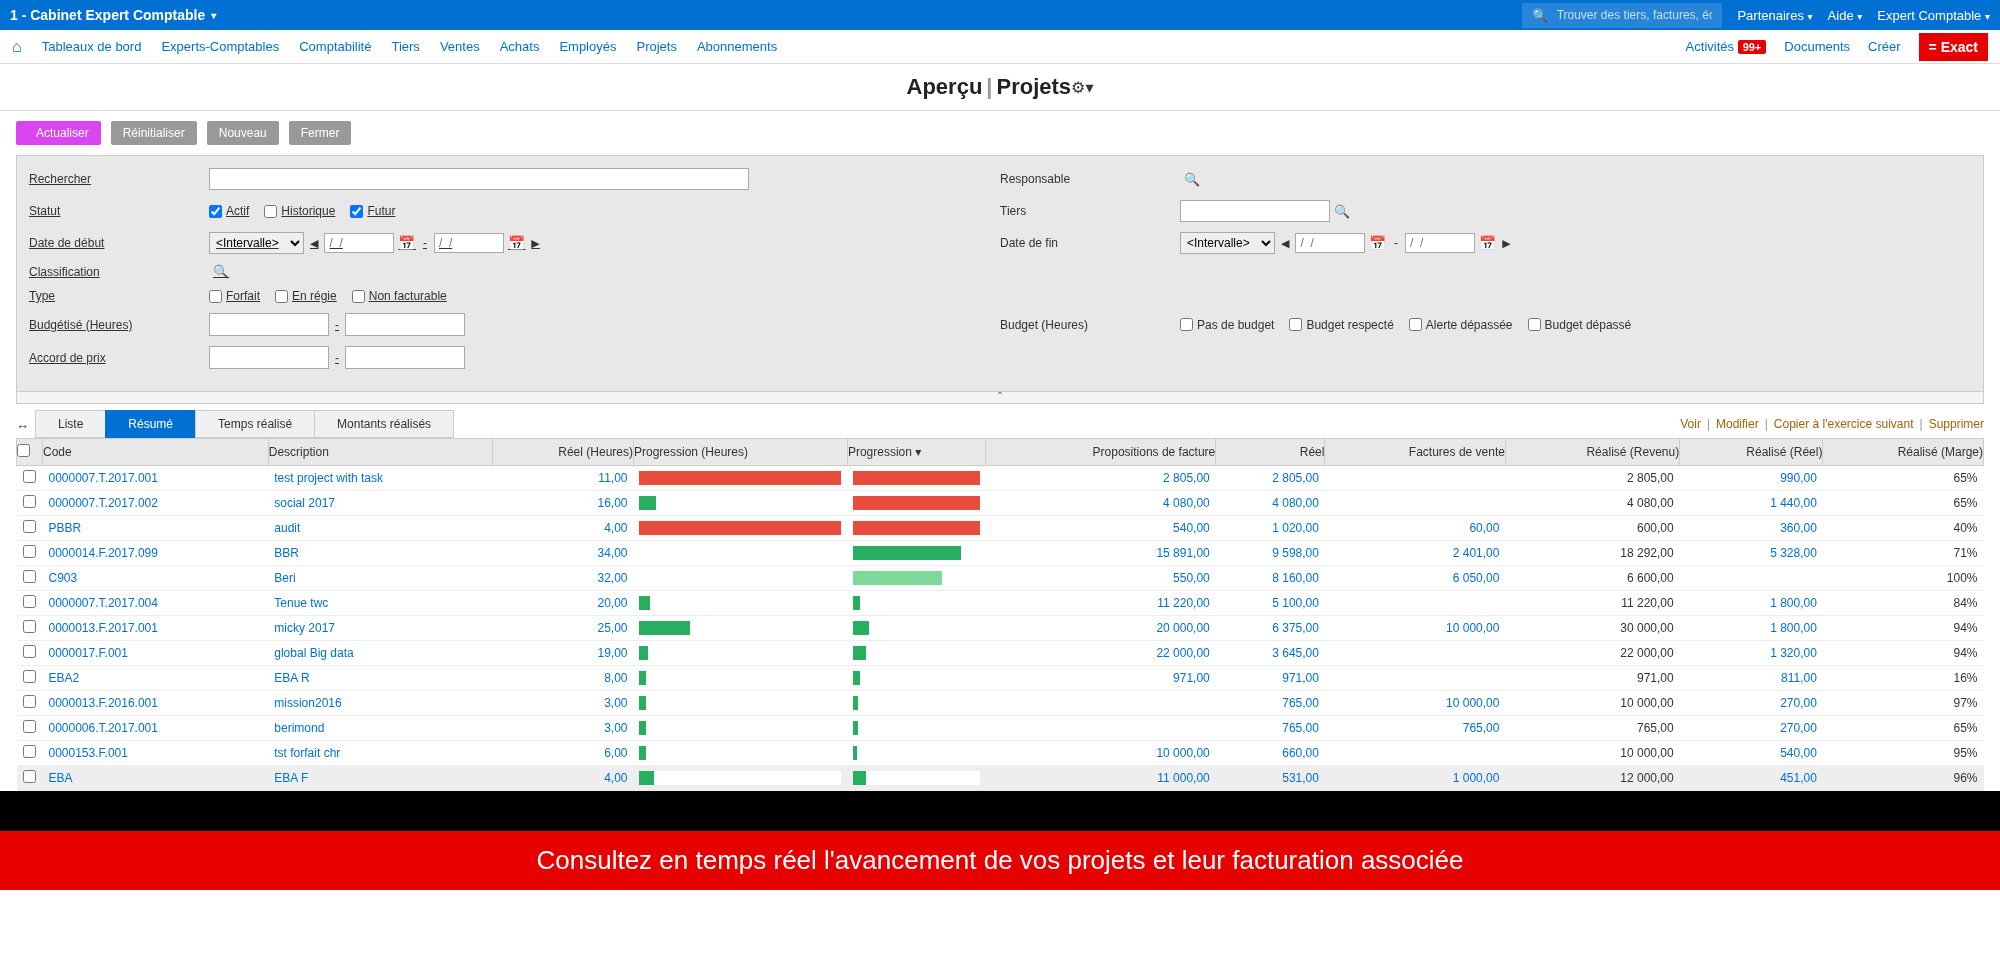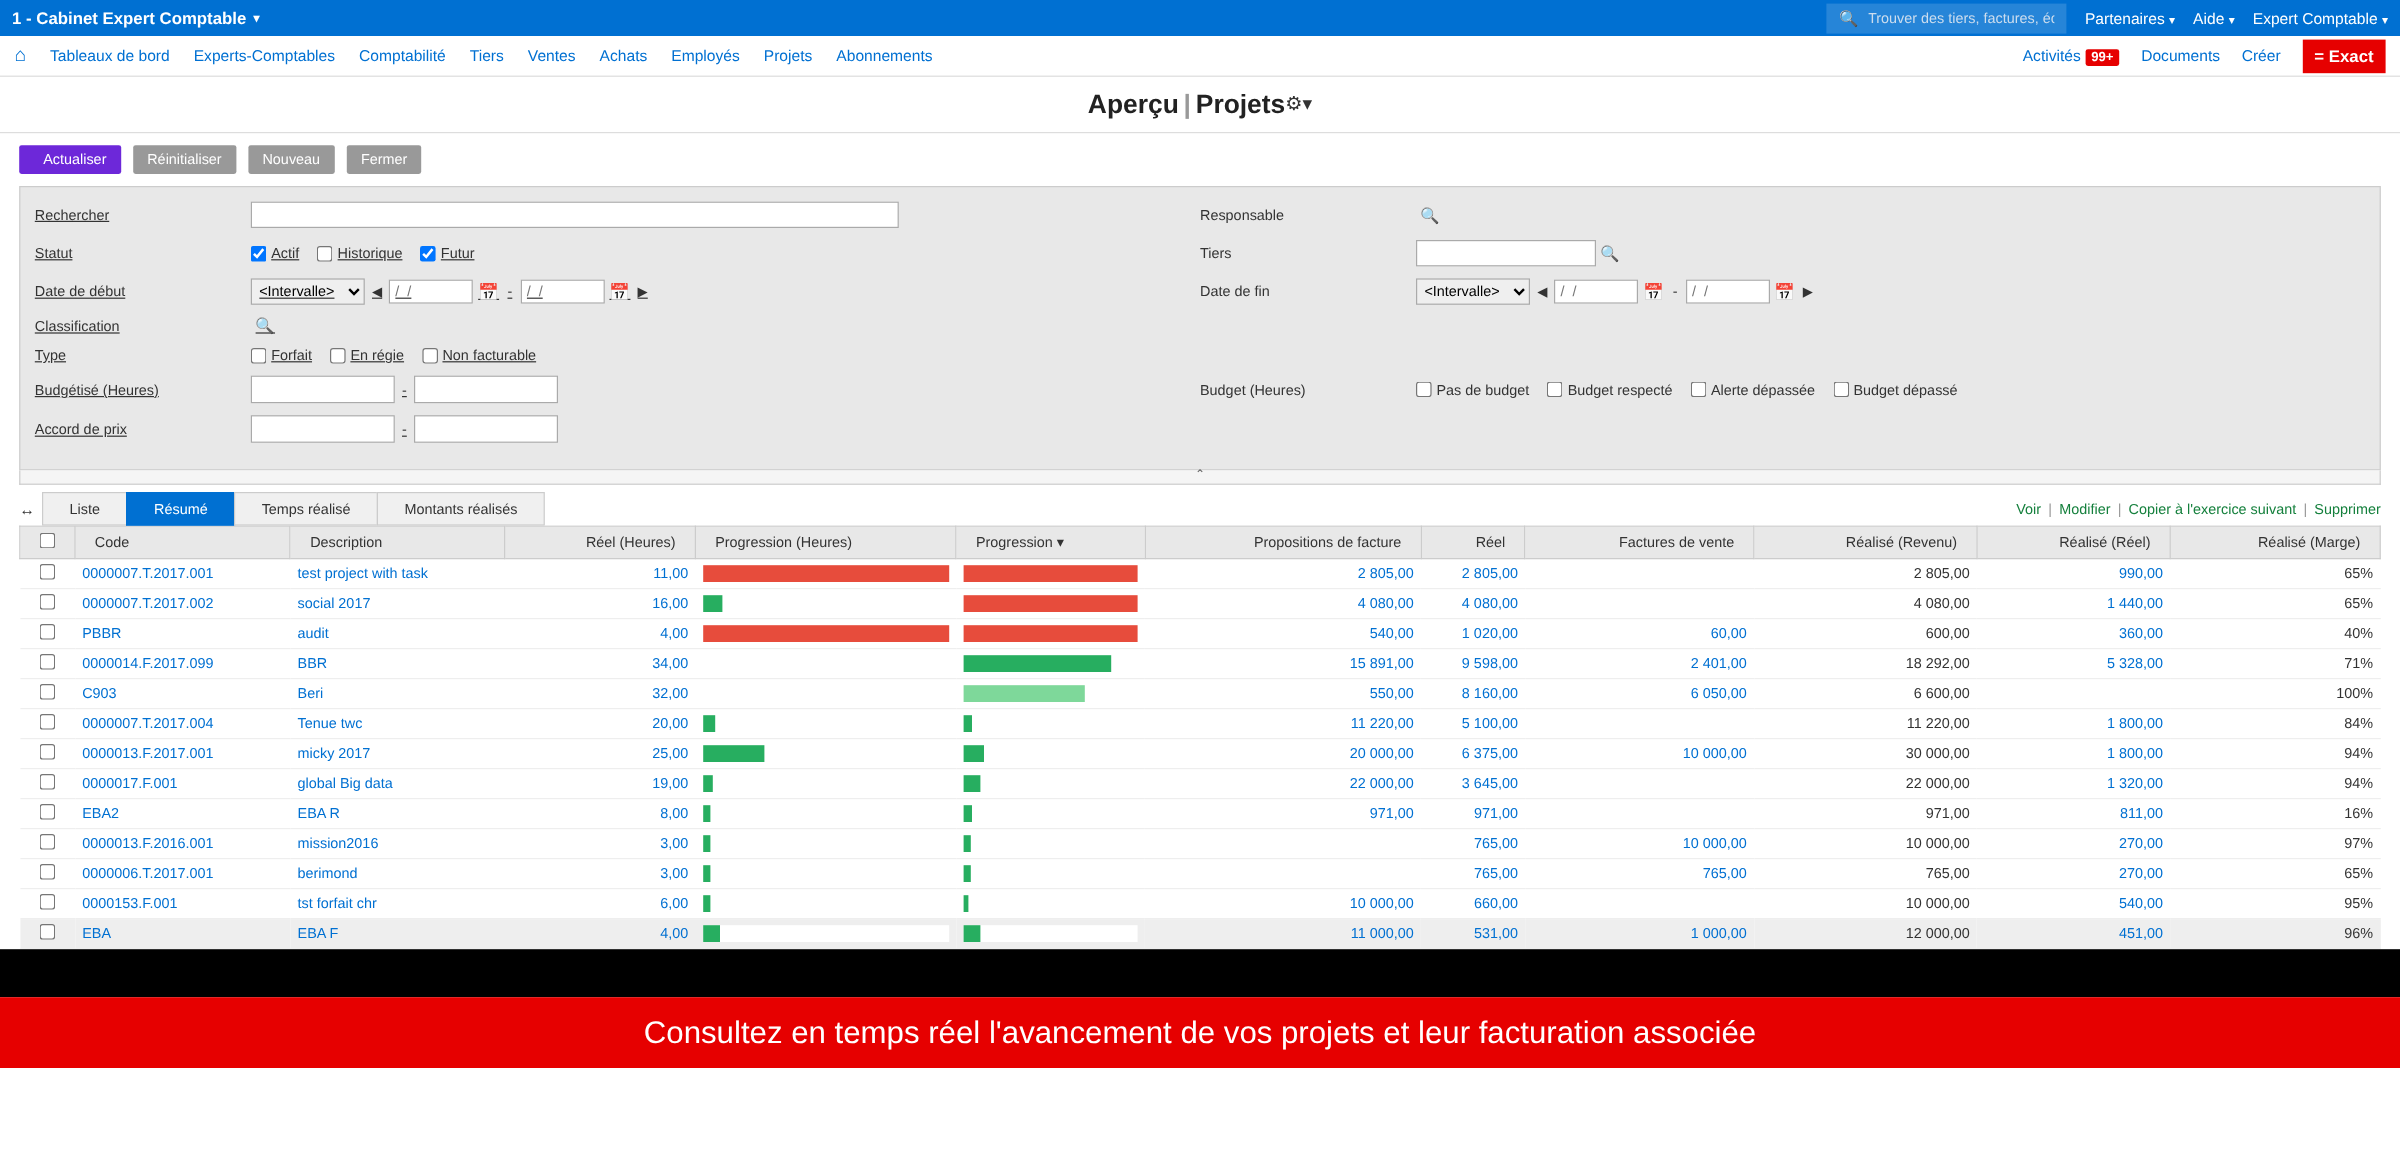--- a/index.html
+++ b/index.html
@@ -25,21 +25,21 @@
 .exact-logo { background: #e60000; color: #fff; padding: 6px 10px; font-weight: bold; font-size: 14px; }
 
 
 .page-title { padding: 10px 10px; border-bottom: 1px solid #ddd; display: flex; justify-content: center; align-items: center;}
 .page-title h1 { font-size: 22px; font-weight: bold; color: #222; }
 .page-title .divider { color: #999; margin: 0 4px; }
 
 
 .actions { padding: 10px 16px; display: flex; gap: 10px; }
 .btn { padding: 5px 12px; border: none; border-radius: 2px; cursor: pointer; font-size: 12px; color: #fff; }
-.btn-primary { background: #6d28d9; padding-left: 20px; }
+.btn-primary { background: #d946ef; padding-left: 20px; }
 .btn-gray { background: #999; }
 
 
 .filter-panel { background: #e8e8e8; margin: 0 16px; padding: 12px; border: 1px solid #ccc; }
 .filter-row { display: flex; margin-bottom: 10px; }
 .filter-left { width: 50%; display: flex; align-items: center; text-decoration: underline; }
 .filter-right { width: 50%; display: flex; align-items: center; }
 .filter-label { width: 180px; font-size: 12px; color: #333; }
 .filter-input { border: 1px solid #aaa; padding: 3px 5px; font-size: 12px; }
 .filter-input.wide { width: 540px; }
@@ -56,26 +56,26 @@
 
 .collapse-bar { text-align: center; border: 1px solid #ccc; border-top: none; margin: 0 16px; background: #f5f5f5; cursor: pointer; font-size: 10px; color: #666; height: 12px; line-height: 8px;}
 
 
 .tab-row { margin: 6px 16px 0; display: flex; align-items: center; justify-content: space-between;}
 .tabs { display: flex; gap: 0; align-items: center;}
 .tab-expand { margin-right: 6px; cursor: pointer; font-size: 13px;}
 .tab { padding: 6px 22px; border: 1px solid #ccc; background: #f0f0f0; cursor: pointer; font-size: 12px; margin-right: -1px;}
 .tab.active { background: #0070d2; color: #fff; border-color: #0070d2; }
 .tab-actions { display: flex; gap: 6px; font-size: 12px; align-items: center;}
-.tab-actions a { color: #15803d; text-decoration: none; }
+.tab-actions a { color: #a16207; text-decoration: none; }
 .tab-actions .pipe { color: #999; }
 
 
 .data-table { width: calc(100% - 32px); margin: 0 16px; border-collapse: collapse; font-size: 12px; }
-.data-table th { background: #e8e8e8; border: 1px solid #ccc; padding: 5px 16px; text-align: left; font-weight: normal; color: #333; }
+.data-table th { background: #e8e8e8; border: 1px solid #ccc; padding: 5px 0; text-align: left; font-weight: normal; color: #333; }
 .data-table th.num { text-align: right; }
 .data-table td { border-bottom: 1px solid #eee; padding: 4px 6px; }
 .data-table td.num { text-align: right; }
 .data-table td a { color: #0070d2; text-decoration: none; }
 .data-table tr.highlight td { background: #eee; }
 .checkbox-cell { width: 26px; text-align: center; }
 
 .progress-bar { height: 14px; position: relative; background: #fff; border: 0; width: 100%; }
 .progress-fill { height: 100%; }
 .red { background: #e74c3c; }

